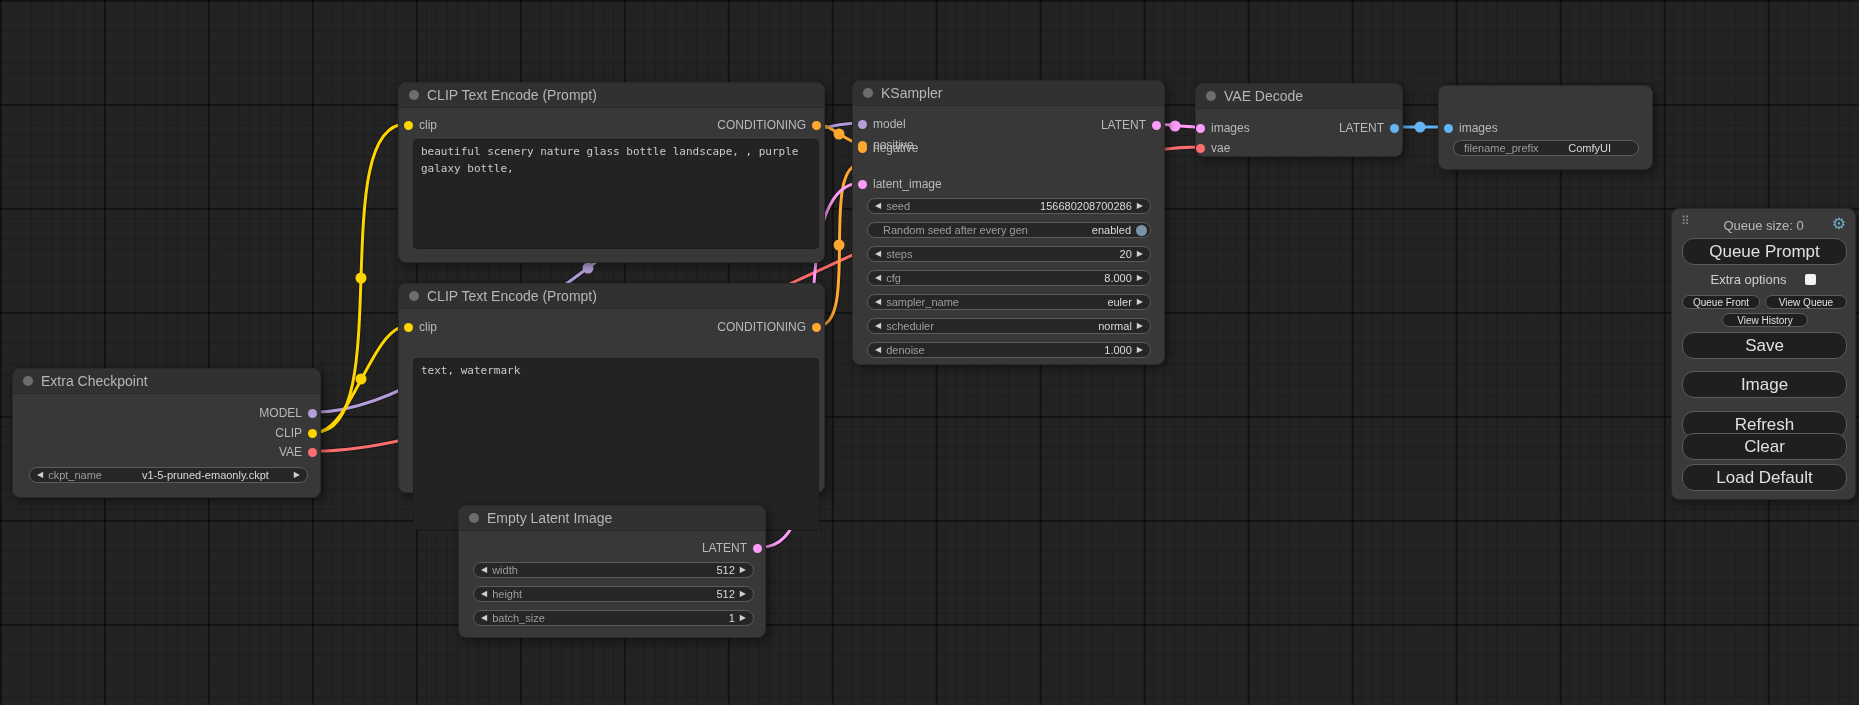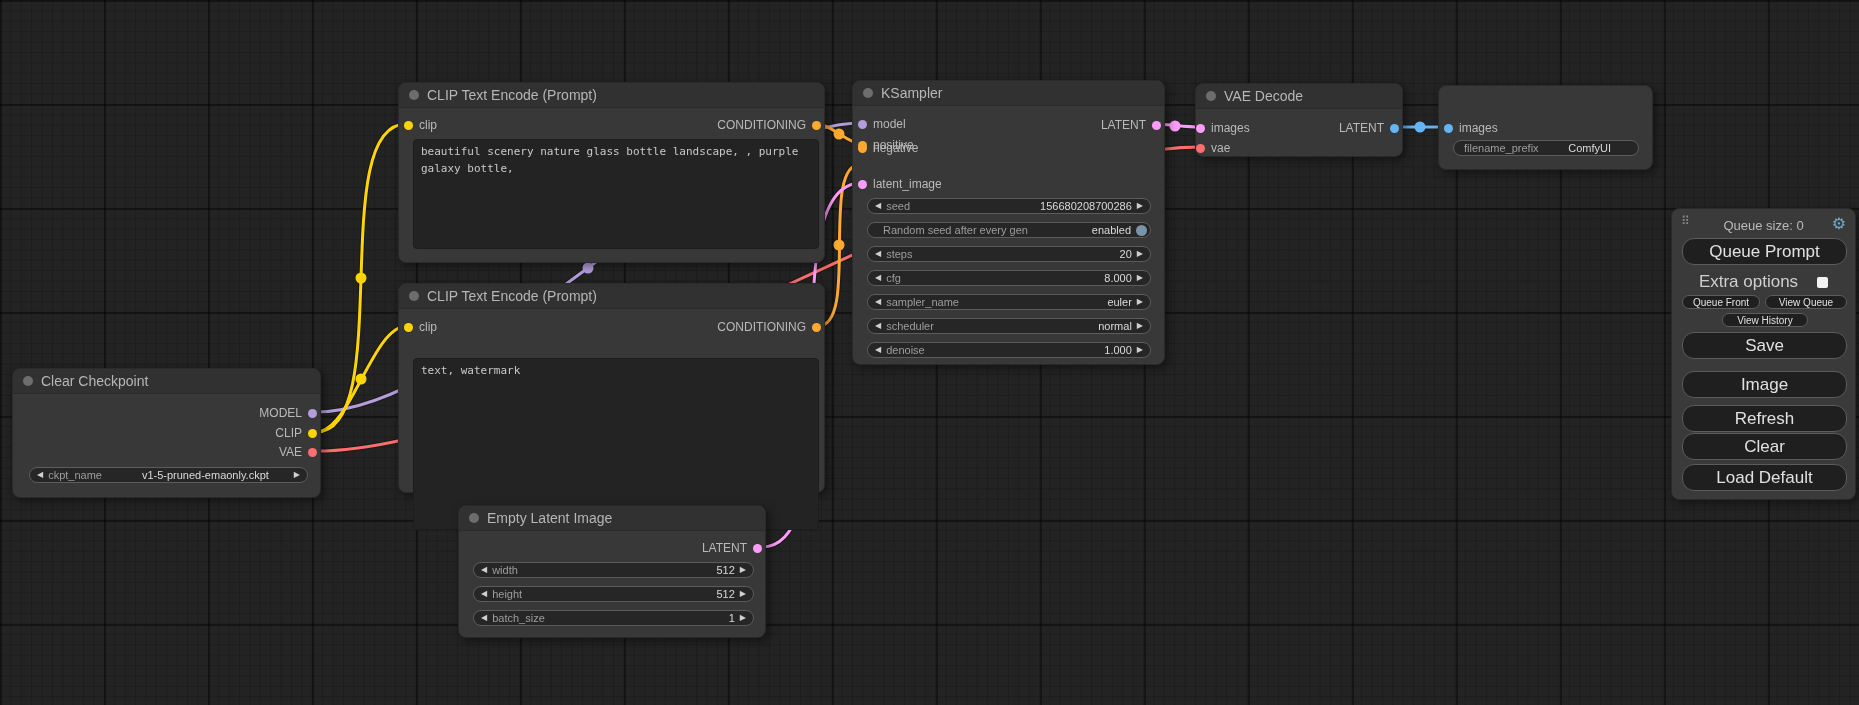--- a/index.html
+++ b/index.html
@@ -59,21 +59,21 @@
     font-size:13px;color:#b9b9b9;margin-top:4px;}
   .handle{position:absolute;left:9px;top:1px;color:#8a8a8a;font-size:12px;letter-spacing:-1px;cursor:grab;}
   .gear{position:absolute;right:9px;top:0px;color:#6fa8c5;font-size:16px;line-height:22px;cursor:pointer;}
   .mbtn{
     position:absolute;left:10px;width:165px;background:#1f1f1f;border:1px solid #5c5c5c;border-radius:12px;
     color:#e0e0e0;display:flex;align-items:center;justify-content:center;cursor:pointer;box-sizing:border-box;
   }
   .mbtn.big{height:27px;font-size:17px;}
   .mbtn.small{height:14px;font-size:10px;border-radius:8px;width:auto;}
   .extra{position:absolute;left:0;width:100%;top:63px;display:flex;align-items:center;justify-content:center;
-    gap:19px;font-size:17px;color:#cfcfcf;}
+    gap:19px;font-size:13px;color:#cfcfcf;}
   .chk{width:11px;height:11px;background:#f2f2f2;border-radius:2px;display:inline-block;cursor:pointer;}
 </style>
 </head>
 <body>
 
 <div id="canvas">
 
   <svg id="wires" width="1859" height="705">
     <defs>
       <path id="w-model" d="M316,412 C470,412 707,123 861,123"></path>
@@ -115,21 +115,21 @@
       <circle cx="839" cy="134" r="5.5" fill="#FFA931"></circle>
       <circle cx="839" cy="245" r="5.5" fill="#FFA931"></circle>
       <circle cx="1175" cy="126" r="5.5" fill="#FF9CF9"></circle>
       <circle cx="1420" cy="127" r="5.5" fill="#64B5F6"></circle>
     </g>
   </svg>
 
   <div class="node" style="left:12px;top:368px;width:309px;height:130px">
     <div class="ntitle">
       <span class="tdot"></span>
-      <span>Clear Checkpoint</span>
+      <span>Extra Checkpoint</span>
     </div>
     <div class="port out" style="top:37px">
       <span>MODEL</span>
       <i class="pdot" style="background-color: rgb(179, 157, 219);"></i>
     </div>
     <div class="port out" style="top:57px">
       <span>CLIP</span>
       <i class="pdot" style="background-color: rgb(255, 213, 0);"></i>
     </div>
     <div class="port out" style="top:76px">
@@ -313,18 +313,18 @@
     <div class="mbtn big" style="top:29px">Queue Prompt</div>
     <div class="extra">
       <span>Extra options</span>
       <span class="chk"></span>
     </div>
     <div class="mbtn small" style="left:10px;top:86px;width:78px">Queue Front</div>
     <div class="mbtn small" style="left:93px;top:86px;width:82px">View Queue</div>
     <div class="mbtn small" style="left:50px;top:104px;width:86px">View History</div>
     <div class="mbtn big" style="top:123px">Save</div>
     <div class="mbtn big" style="top:162px">Image</div>
-    <div class="mbtn big" style="top:196px">Refresh</div>
+    <div class="mbtn big" style="top:202px">Refresh</div>
     <div class="mbtn big" style="top:224px">Clear</div>
     <div class="mbtn big" style="top:255px">Load Default</div>
   </div>
 
 </div>
 
 </body></html>

